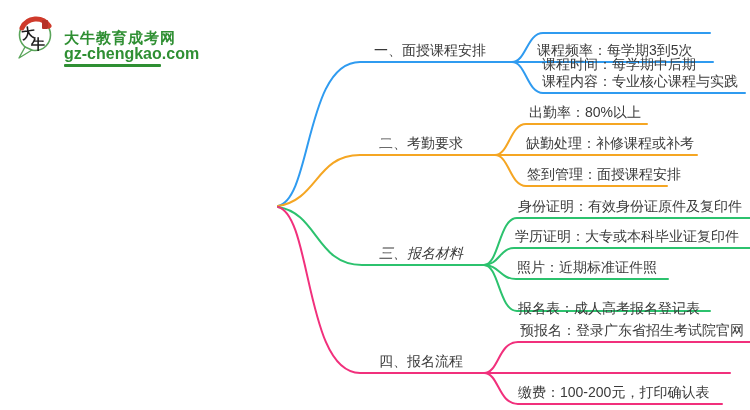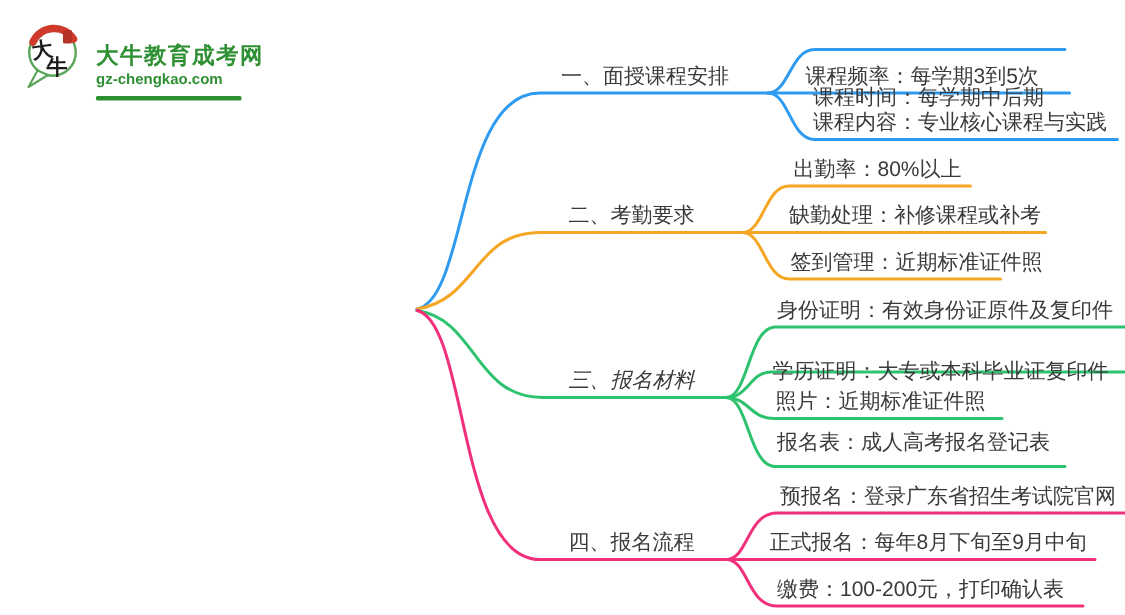--- a/index.html
+++ b/index.html
@@ -12,21 +12,21 @@
   svg.lines path{fill:none;stroke-width:2;stroke-linecap:round;}
   .s0{stroke:var(--bc0,#2f9bf0);}
   .s1{stroke:var(--bc1,#f5a623);}
   .s2{stroke:var(--bc2,#2cc26e);}
   .s3{stroke:var(--bc3,#f1307c);}
   .txt{position:absolute;white-space:nowrap;color:#3a3a3a;font-size:14px;line-height:16px;}
   .root-title{position:absolute;left:10px;top:199px;white-space:nowrap;color:#333;font-size:14px;line-height:16px;}
   .logo{position:absolute;left:12px;top:12px;display:flex;align-items:flex-start;}
   .logo-text{margin-left:4px;}
   .logo-name{color:var(--brand,#2f8f33);font-size:15px;font-weight:bold;letter-spacing:1px;line-height:17px;margin-top:17px;}
-  .logo-domain{color:var(--brand,#2f8f33);font-size:10px;font-weight:bold;line-height:14px;margin-top:1px;}
+  .logo-domain{color:var(--brand,#2f8f33);font-size:16px;font-weight:bold;line-height:14px;margin-top:1px;}
   .logo-underline{height:2.5px;background:var(--brand,#2f8f33);width:97px;margin-top:3px;border-radius:1px;}
 </style>
 </head>
 <body>
 
 <div class="stage">
 
   <svg class="lines" viewBox="0 0 750 410">
 
     <g>
@@ -80,24 +80,23 @@
   <div class="txt" style="left:379px;top:135px;">二、考勤要求</div>
   <div class="txt" style="left:379px;top:245px;font-style:italic;">三、报名材料</div>
   <div class="txt" style="left:379px;top:353px;">四、报名流程</div>
 
   <div class="txt" style="left:542px;top:13px;margin-top:43px;">课程时间：每学期中后期</div>
   <div class="txt" style="left:537px;top:42px;">课程频率：每学期3到5次</div>
   <div class="txt" style="left:542px;top:73px;">课程内容：专业核心课程与实践</div>
 
   <div class="txt" style="left:529px;top:104px;">出勤率：80%以上</div>
   <div class="txt" style="left:526px;top:135px;">缺勤处理：补修课程或补考</div>
-  <div class="txt" style="left:527px;top:166px;">签到管理：近期标准证件照</div>
+  <div class="txt" style="left:527px;top:166px;">签到管理：面授课程安排</div>
 
   <div class="txt" style="left:518px;top:198px;">身份证明：有效身份证原件及复印件</div>
-  <div class="txt" style="left:515px;top:228px;margin-top:11px;">学历证明：大专或本科毕业证复印件</div>
+  <div class="txt" style="left:515px;top:228px;">学历证明：大专或本科毕业证复印件</div>
   <div class="txt" style="left:517px;top:259px;">照片：近期标准证件照</div>
-  <div class="txt" style="left:518px;top:286px;text-align:center;">报名表：成人高考报名登记表</div>
+  <div class="txt" style="left:518px;top:300px;text-align:center;">报名表：成人高考报名登记表</div>
 
   <div class="txt" style="left:520px;top:322px;">预报名：登录广东省招生考试院官网</div>
-  <div class="txt" style="left:513px;top:353px;">正式报名：每年8月下旬至9月中旬</div>
   <div class="txt" style="left:518px;top:384px;">缴费：100-200元，打印确认表</div>
 
 </div>
 
 </body></html>

